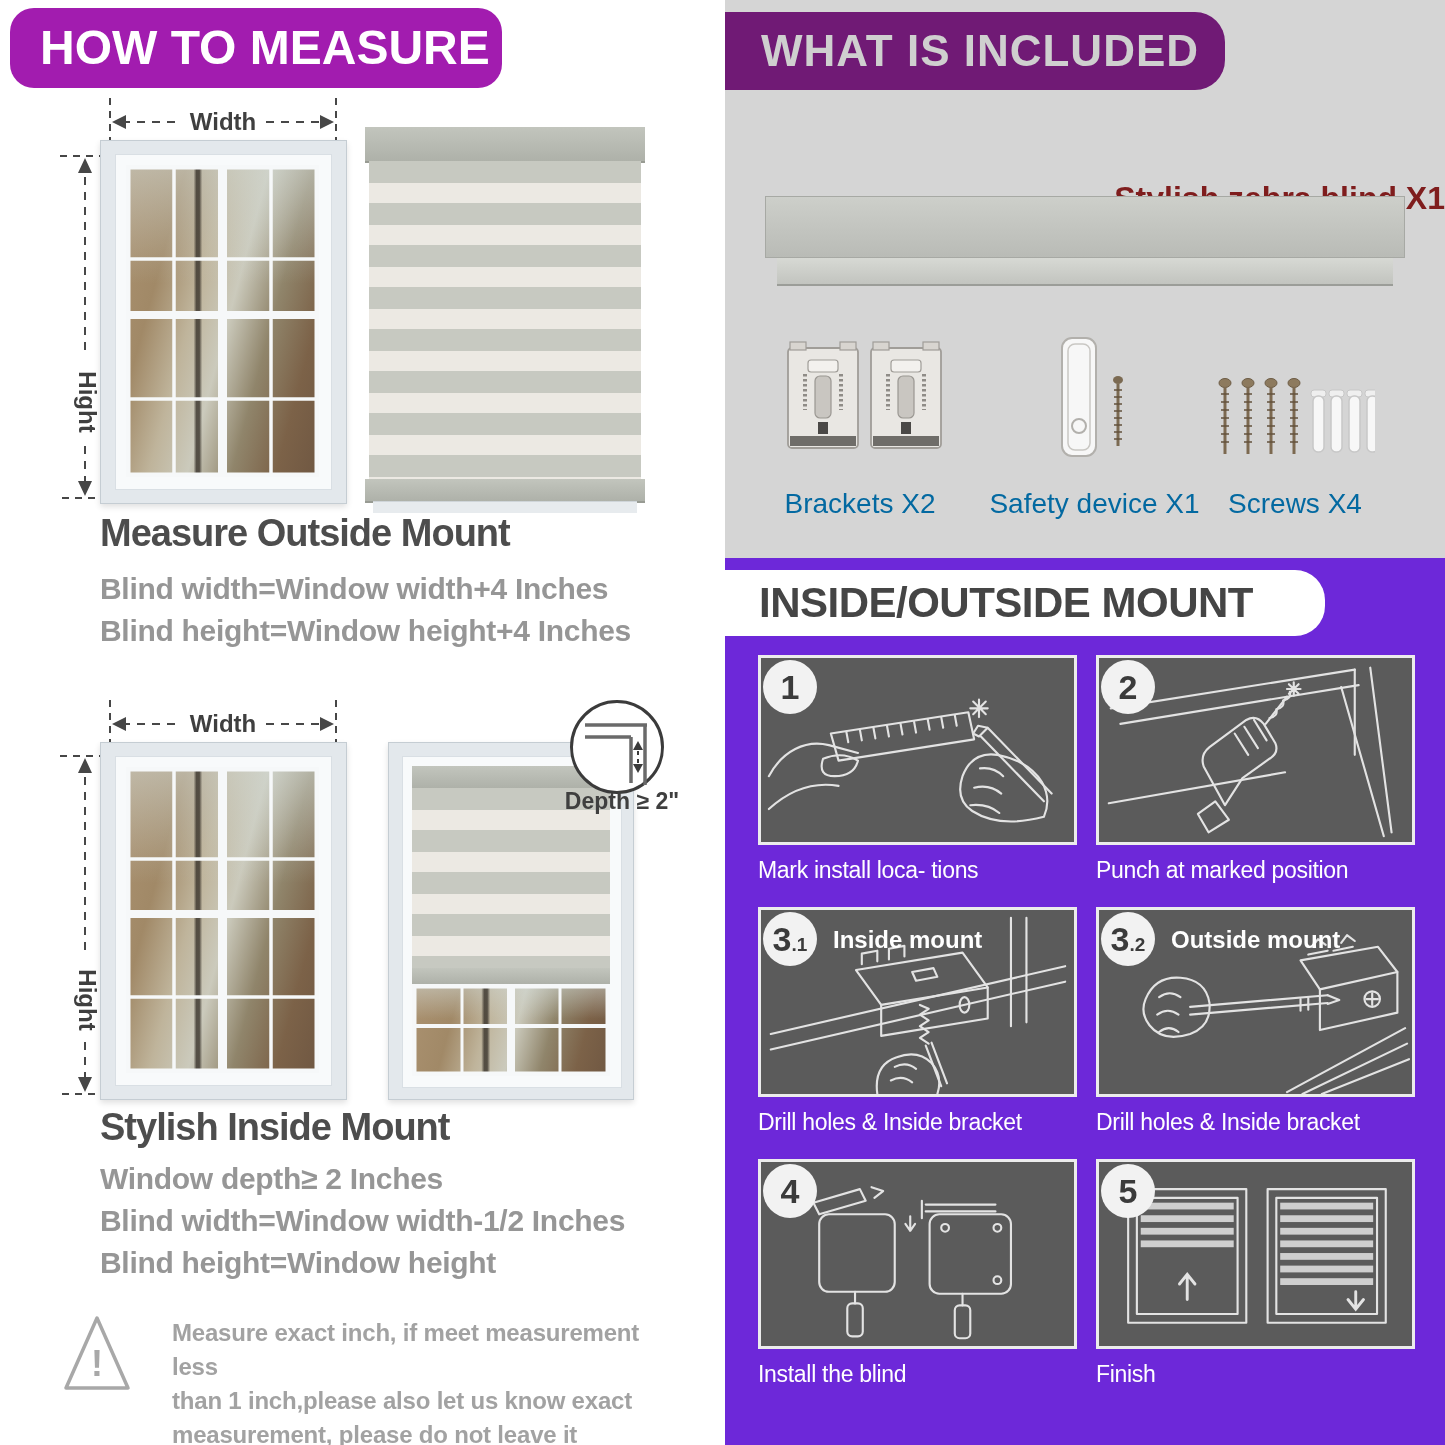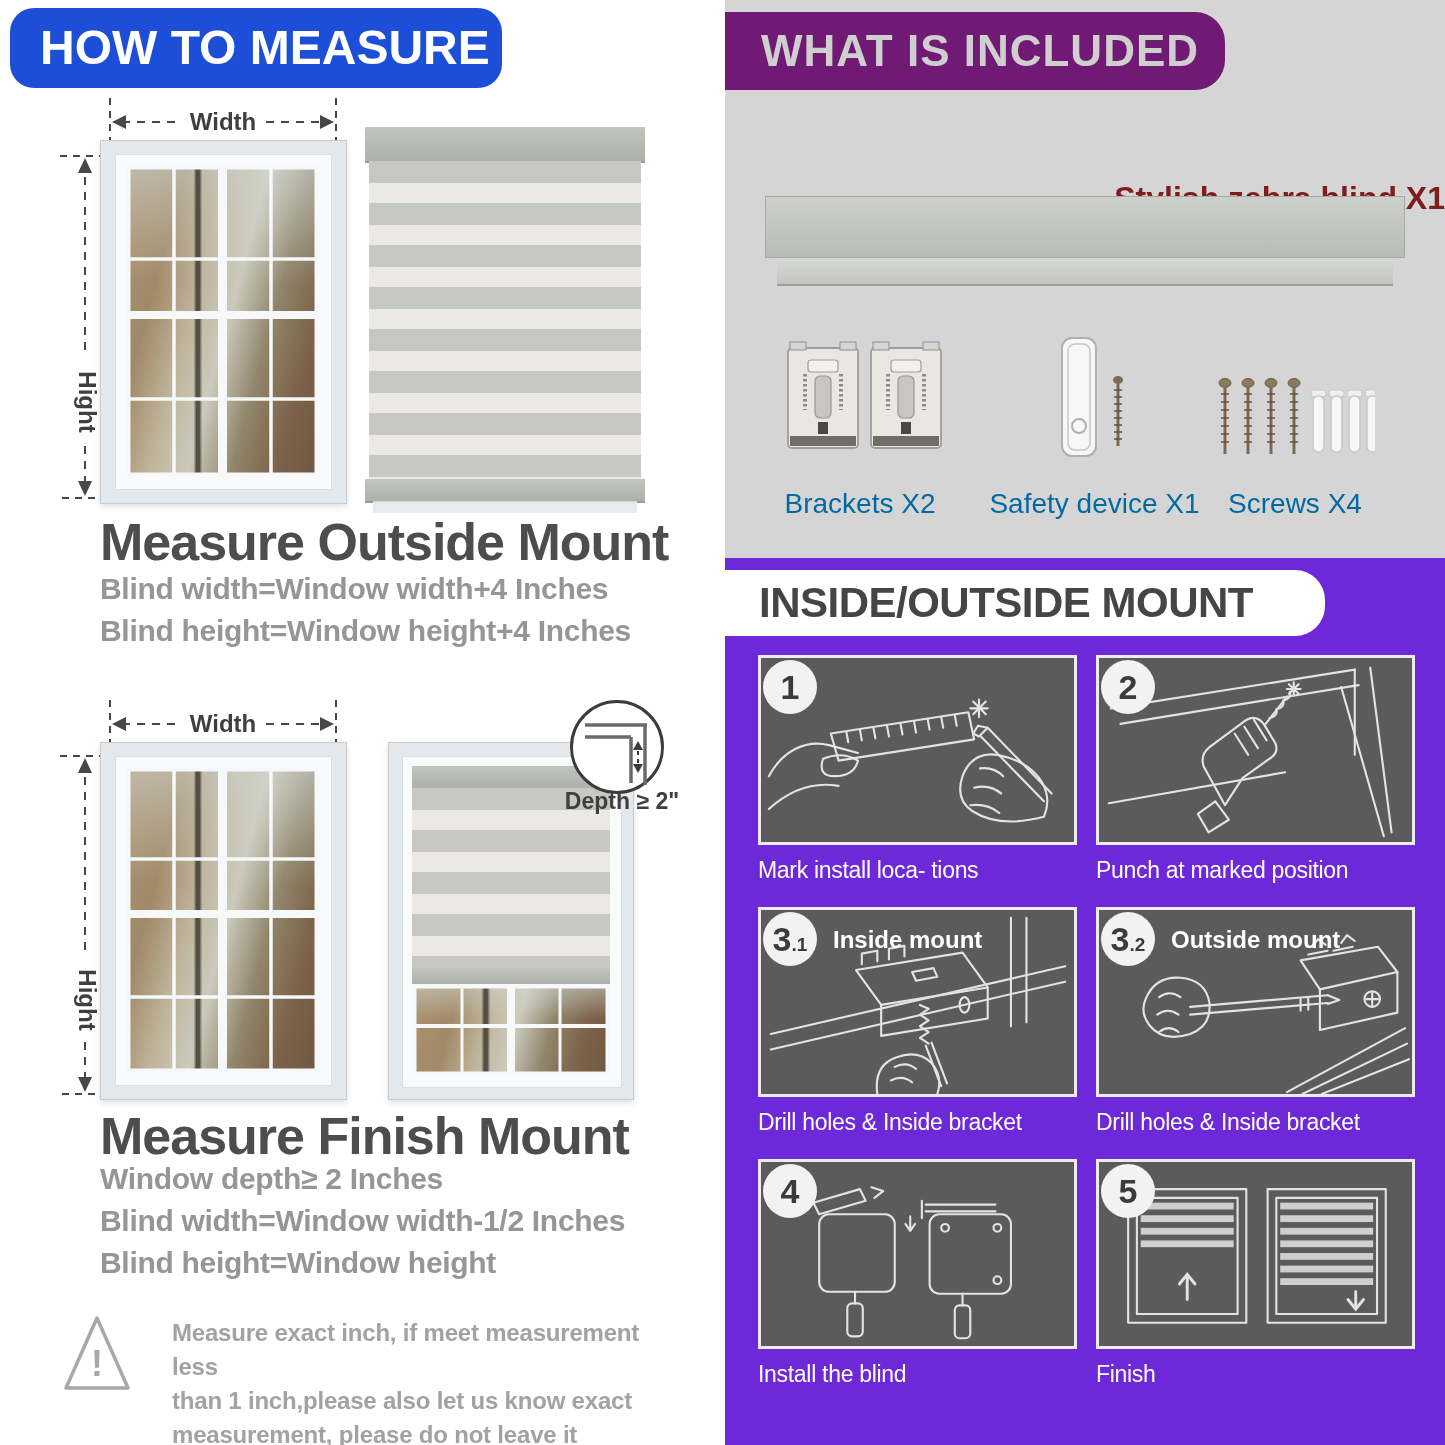--- a/index.html
+++ b/index.html
@@ -1,24 +1,24 @@
 <!DOCTYPE html>
 <html><head>
 <meta charset="utf-8">
 <style>
   html,body{margin:0;padding:0;}
   body{width:1445px;height:1445px;position:relative;background:#ffffff;overflow:hidden;
        font-family:"Liberation Sans",sans-serif;}
   .abs{position:absolute;}
 
   
-  .lc-bar{left:10px;top:8px;width:492px;height:80px;background:#1d4ed8;border-radius:24px;
+  .lc-bar{left:10px;top:8px;width:492px;height:80px;background:#a21caf;border-radius:24px;
           color:#ffffff;font-weight:bold;font-size:48px;line-height:80px;padding-left:30px;
           letter-spacing:0px;box-sizing:border-box;}
-  .h-title{left:100px;font-size:52px;font-weight:bold;color:#4d4d4d;letter-spacing:-1px;}
+  .h-title{left:100px;font-size:38px;font-weight:bold;color:#4d4d4d;letter-spacing:-1px;}
   .h-line{left:100px;font-size:30px;font-weight:bold;color:#969696;letter-spacing:-0.3px;}
 
   
   .casing{background:#e3e8ec;border:1px solid #c5cdd3;box-shadow:0 3px 6px rgba(0,0,0,.12);}
   .wframe{position:absolute;background:#f8fafb;border:1px solid #d9dfe4;}
   .photo{position:absolute;
     background:
       linear-gradient(to right, rgba(56,50,42,0) 35%, rgba(56,50,42,.8) 36.5%, rgba(56,50,42,.8) 38%, rgba(56,50,42,0) 39.5%),
       linear-gradient(to bottom, rgba(210,218,214,.55) 0%, rgba(210,218,214,0) 38%),
       linear-gradient(105deg,#ab9271 0%,#a18967 22%,#bfb49b 38%,#cbcabc 52%,#90856b 68%,#7c6248 84%,#6f5742 100%);}
@@ -190,21 +190,21 @@
     </g>
     <g stroke="#3b3b3b" stroke-width="2" fill="none">
       <path d="M65,40 V66" stroke-dasharray="4 4"></path>
     </g>
     <path d="M65,38 l-5,9 h10 z" fill="#3b3b3b"></path>
     <path d="M65,70 l-5,-9 h10 z" fill="#3b3b3b"></path>
   </svg>
 </div>
 <div class="abs depth-label" style="left:552px;top:788px;width:140px;">Depth ≥ 2"</div>
 
-<div class="abs h-title" style="top:1106px;">Measure Finish Mount</div>
+<div class="abs h-title" style="top:1106px;">Stylish Inside Mount</div>
 <div class="abs h-line" style="top:1162px;">Window depth≥ 2 Inches</div>
 <div class="abs h-line" style="top:1204px;">Blind width=Window width-1/2 Inches</div>
 <div class="abs h-line" style="top:1246px;">Blind height=Window height</div>
 
 <svg class="abs" style="left:62px;top:1312px;" width="70" height="84" viewBox="0 0 70 84">
   <path d="M35,6 L66,76 H4 Z" fill="none" stroke="#a8a8a8" stroke-width="3.5" stroke-linejoin="round"></path>
   <text x="35" y="64" text-anchor="middle" font-size="36" font-weight="bold" fill="#a8a8a8">!</text>
 </svg>
 <div class="abs note-text" style="left:172px;top:1316px;width:480px;">
   <div>Measure exact inch, if meet measurement less</div>

